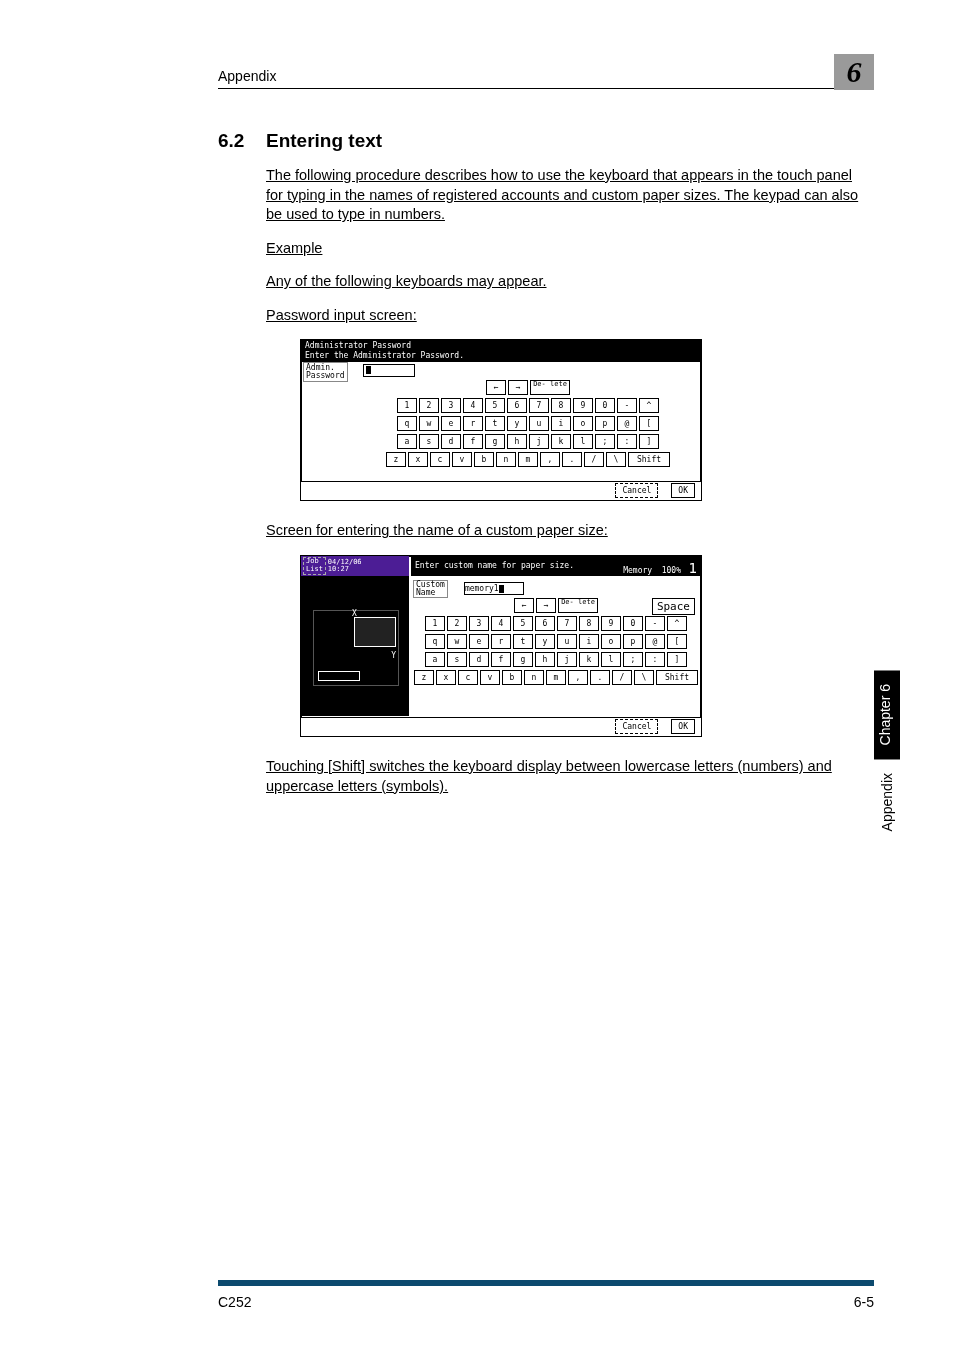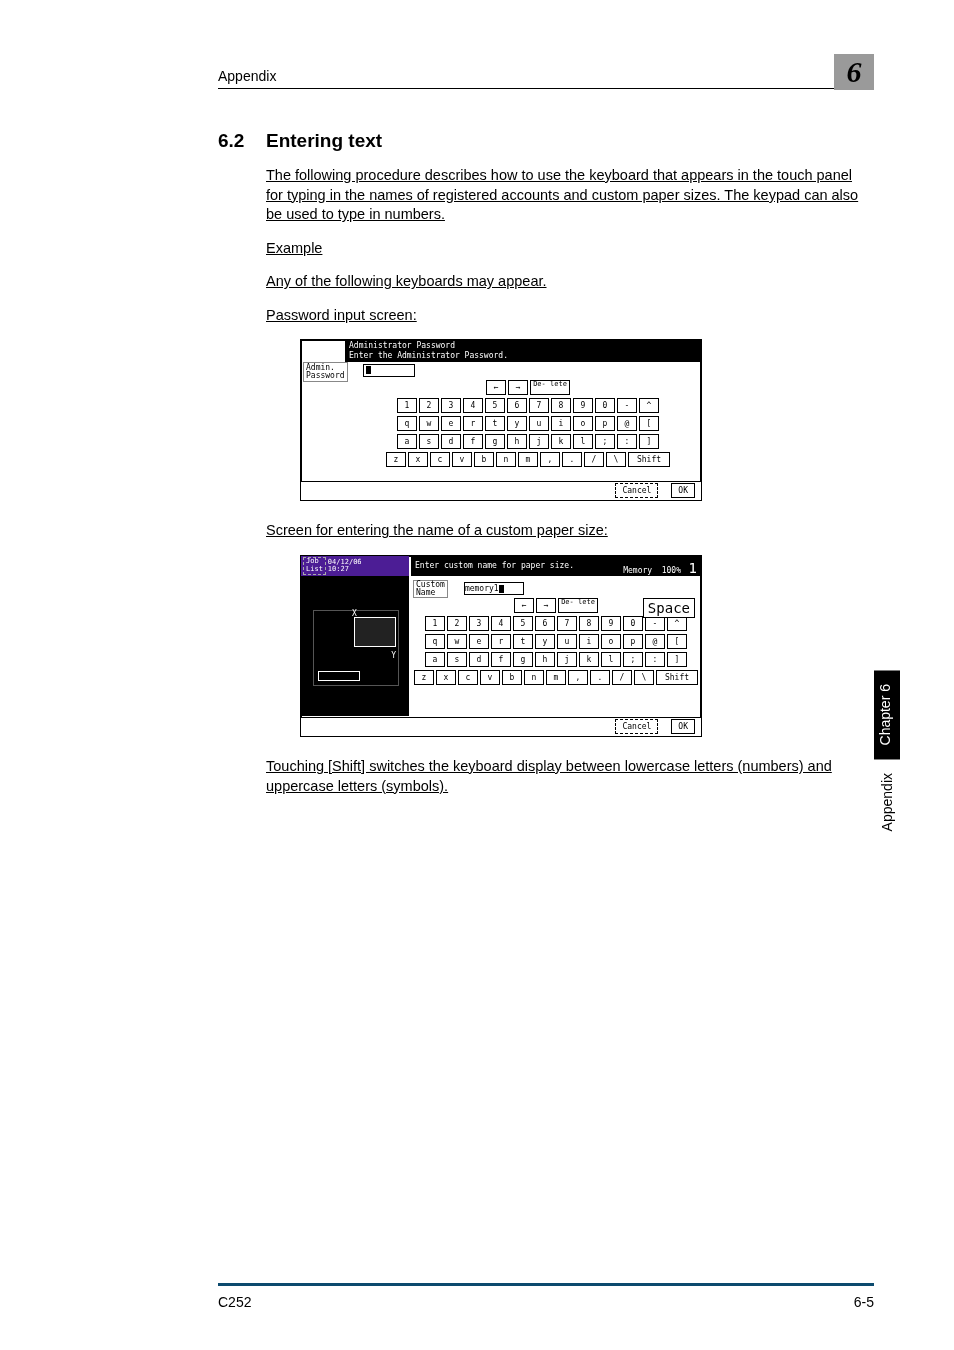--- a/index.html
+++ b/index.html
@@ -98,21 +98,20 @@
       left: 0;
       top: 0;
       right: 0;
       height: 20px;
       background: #000;
       color: #fff;
       font-size: 8px;
       line-height: 10px;
       padding: 1px 4px;
       white-space: pre;
-      margin-left: 44px;
     }
     .fig-label {
       position: absolute;
       left: 2px;
       top: 22px;
       border: 1px solid #888;
       background: #fff;
       padding: 1px 2px;
       font-size: 8px;
       white-space: pre;
@@ -302,21 +301,21 @@
       background-size: 2px 2px;
     }
     .keypad2 {
       position: absolute;
       left: 118px;
       top: 42px;
       right: 8px;
     }
     .fig2-space {
       position:absolute; right:6px; top:42px;
-      border:1px solid #000; background:#fff; font-size:14px; padding:1px 4px;
+      border:1px solid #000; background:#fff; font-size:11px; padding:1px 4px;
     }
 
     
     .side-tab {
       position: absolute;
       right: 54px;
       top: 670px;
       width: 26px;
       height: 200px;
       display: flex;
@@ -338,21 +337,21 @@
       transform: rotate(180deg);
       font-size: 14px;
       padding: 14px 0;
     }
 
     .footer {
       position: absolute;
       bottom: 40px;
       left: 218px;
       right: 80px;
-      border-top: 3px solid #0c4a6e;
+      border-top: 6px solid #0c4a6e;
       padding-top: 8px;
       display: flex;
       justify-content: space-between;
       font-size: 14px;
     }
   </style>
 </head>
 <body>
 
 <div class="page">

